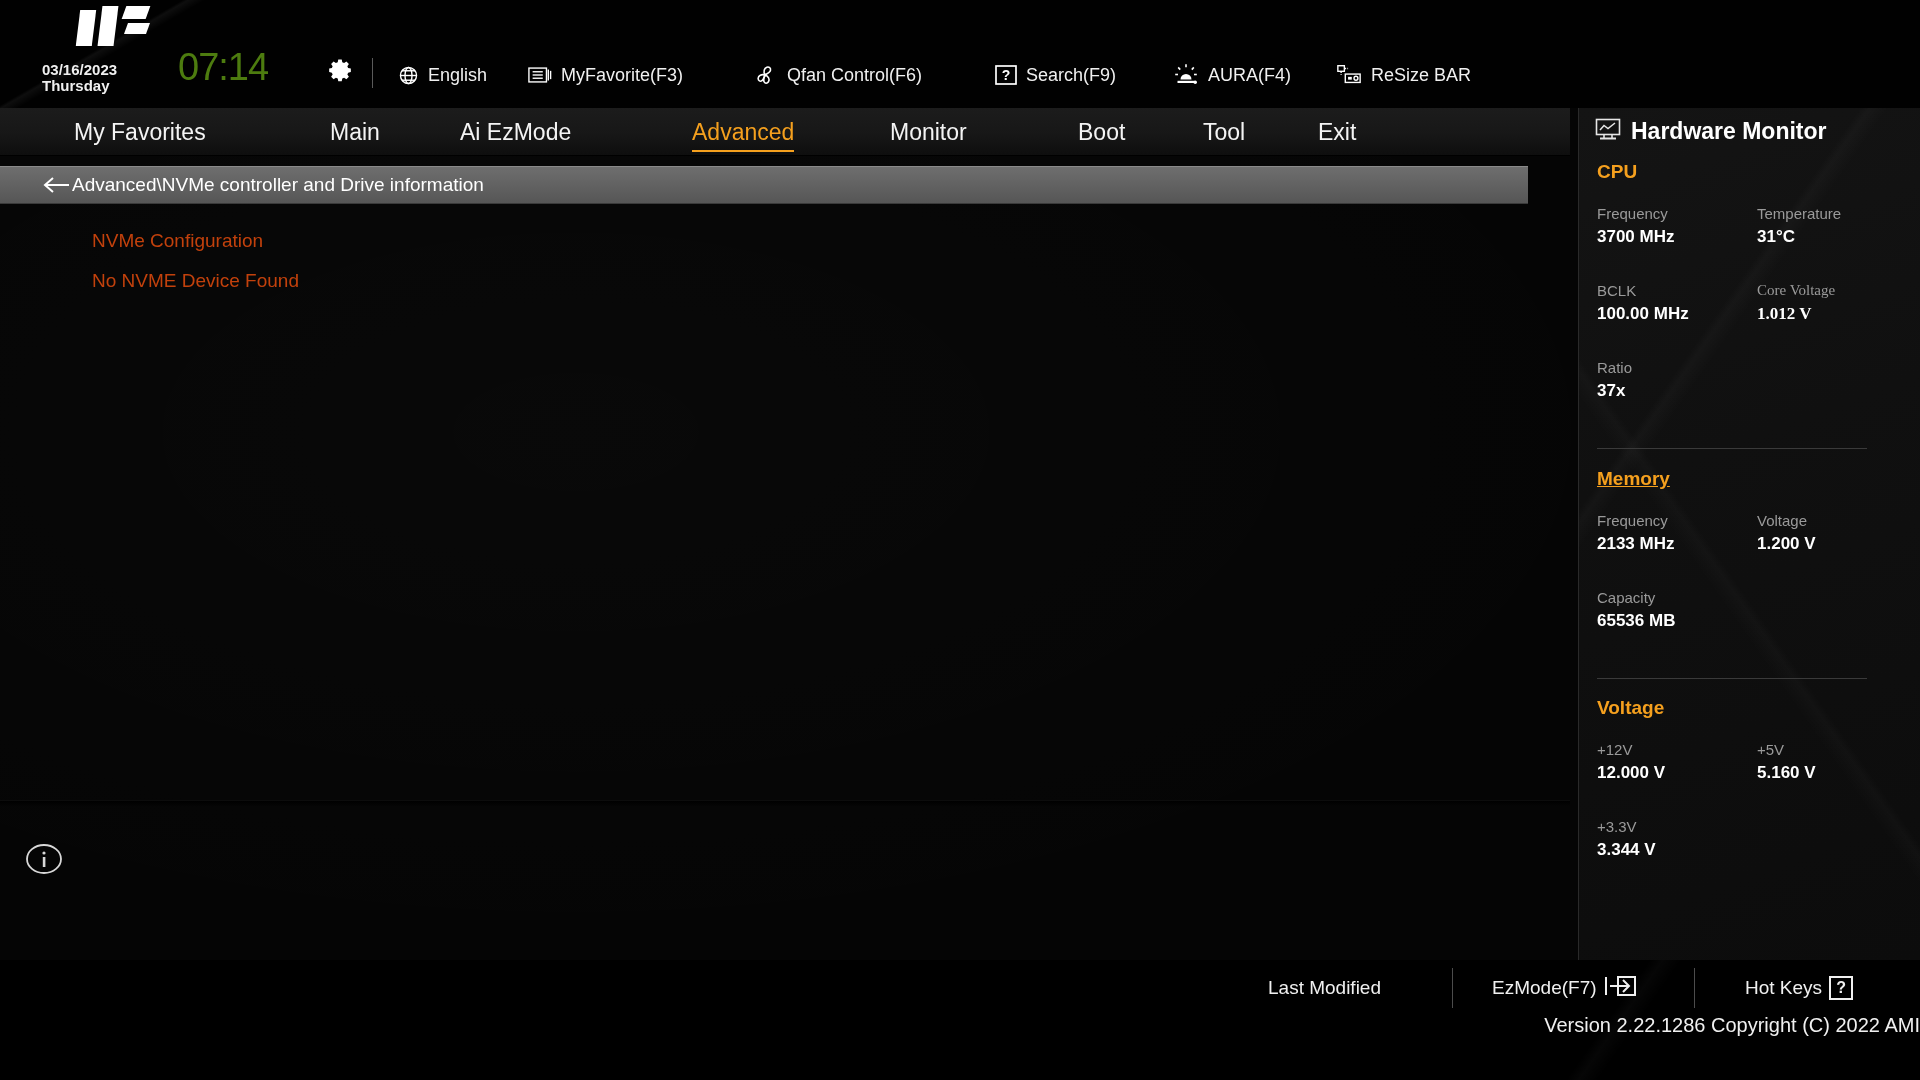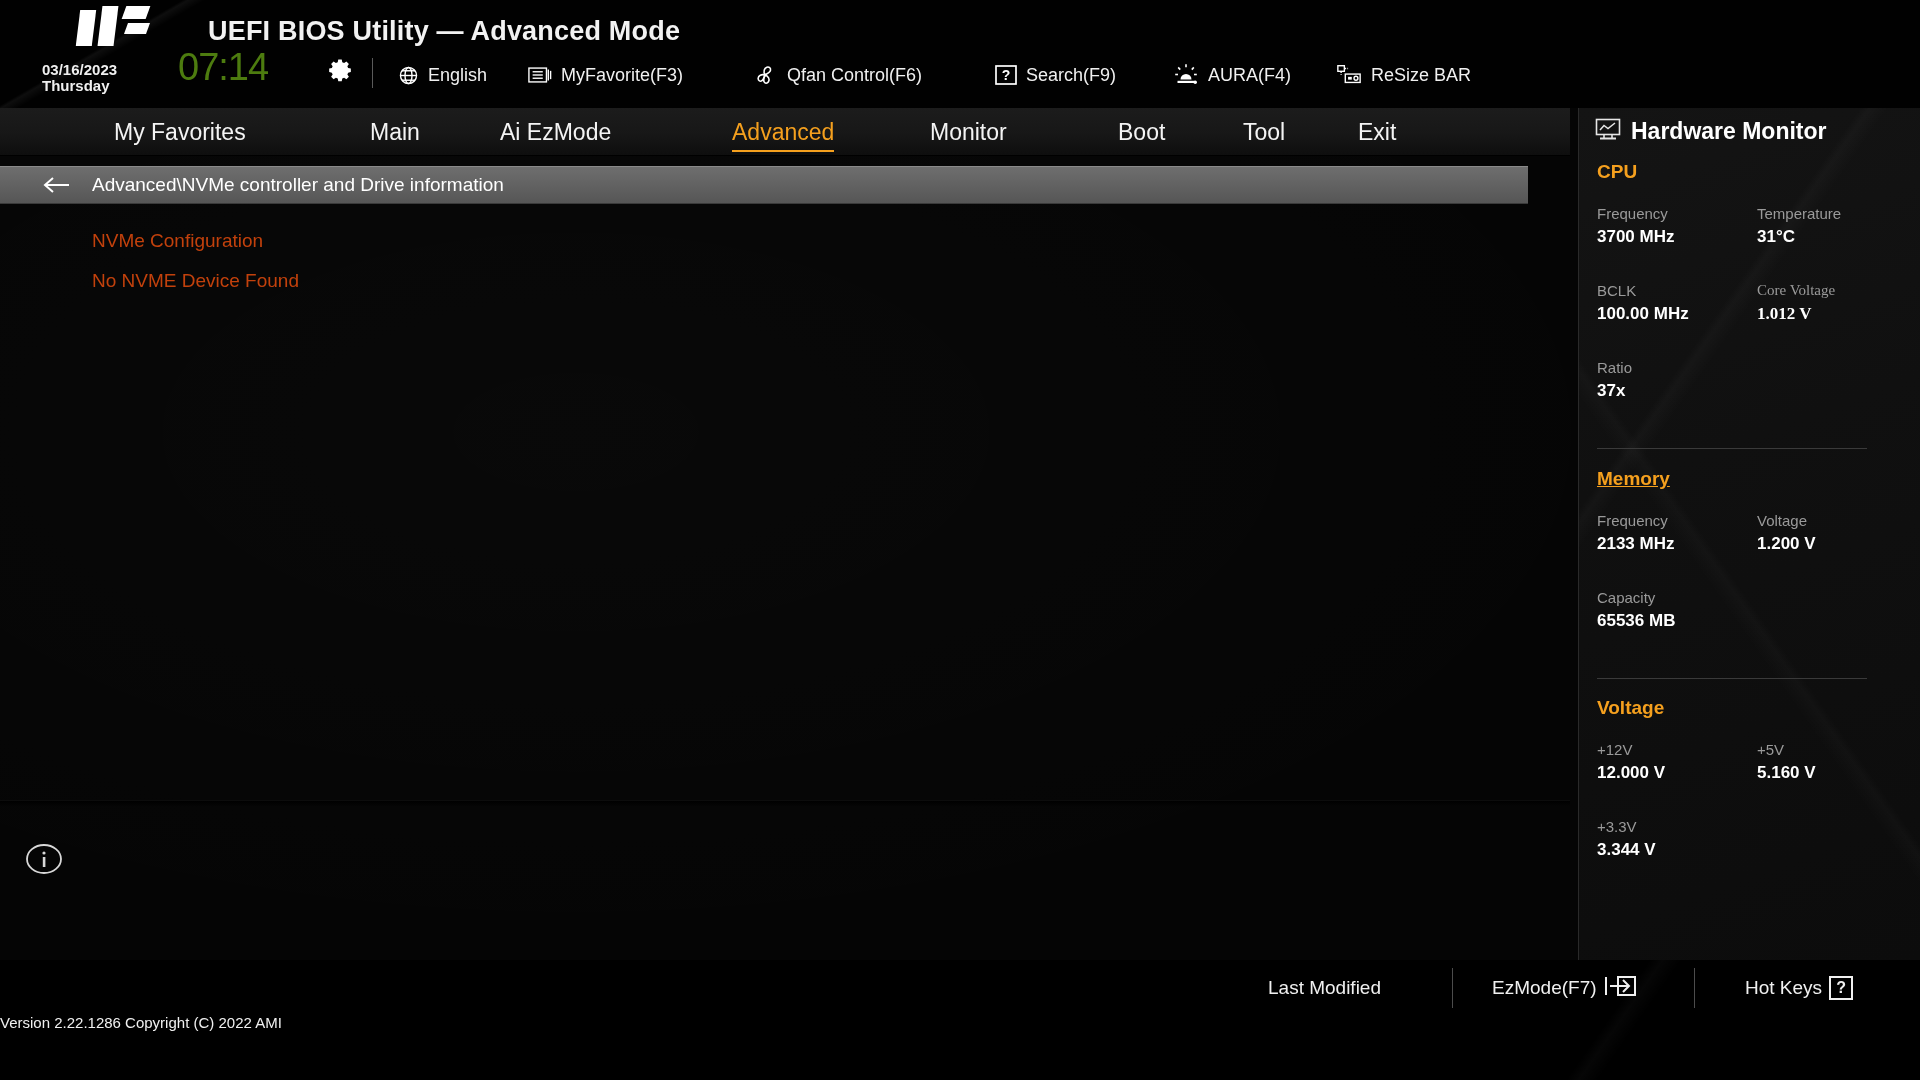--- a/index.html
+++ b/index.html
@@ -60,37 +60,37 @@
 
   
   .navbar {
     position:absolute; left:0; top:108px; width:1570px; height:48px;
     background:linear-gradient(180deg,#1c1c1c 0%,#171717 55%,#0e0e0e 100%);
     border-bottom:1px solid #000;
   }
   .navtab {
     position:absolute; top:0; height:48px;
     display:flex; align-items:center;
-    font-size:23px; color:#f4f4f4; white-space:nowrap; cursor:default;margin-left:40px;
+    font-size:23px; color:#f4f4f4; white-space:nowrap; cursor:default;
   }
   .navtab.active { color:#f5a01e; }
   .navtab.active::after {
     content:""; position:absolute; left:0; right:0; bottom:4px; height:2px; background:#f5a01e;
   }
 
   
   .crumb {
     position:absolute; left:0; top:166px; width:1528px; height:38px;
     background:linear-gradient(180deg,#6e6e6e 0%,#626262 50%,#565656 100%);
     border-top:1px solid #8a8a8a;
     border-bottom:1px solid #3a3a3a;
     display:flex; align-items:center;
   }
   .crumb .back { margin-left:42px; width:30px; display:flex; align-items:center; }
-  .crumb .ctext { margin-left:20px; font-size:19px; color:#fff; }
+  .crumb .ctext { margin-left:0; font-size:19px; color:#fff; }
 
   
   .content { position:absolute; left:0; top:204px; width:1570px; height:600px; }
   .row {
     position:absolute; left:92px; height:30px;
     display:flex; align-items:flex-start;
     font-size:19px; color:#c2410c;
   }
 
   
@@ -127,22 +127,22 @@
     position:absolute; right:0; top:0; width:560px; height:120px;
     background:linear-gradient(125deg, transparent 45%, rgba(255,255,255,0.022) 47%, transparent 50%);
   }
   .fitem {
     position:absolute; top:10px; height:36px;
     display:flex; align-items:center; gap:7px;
     font-size:19px; color:#f0f0f0; white-space:nowrap;
   }
   .fsep { position:absolute; top:8px; width:1px; height:40px; background:#4c4c4c; }
   .version {
-    position:absolute; left:0; top:54px; width:1920px; text-align:left;
-    font-size:15px; color:#f0f0f0;
+    position:absolute; left:0; top:54px; width:1920px; text-align:right;
+    font-size:20px; color:#f0f0f0;
   }
   .keybox {
     display:inline-flex; align-items:center; justify-content:center;
     width:24px; height:24px; border:2px solid #f0f0f0; font-size:16px; font-weight:bold; color:#f0f0f0;
   }
 </style>
 </head>
 <body>
 
 <div id="root">
@@ -151,21 +151,20 @@
   <div class="header">
     <div class="header-diag"></div>
 
     <div class="tuf-logo">
       <span style="left:0;top:4px;width:16px;height:36px;transform:skewX(-7deg);"></span>
       <span style="left:22px;top:0px;width:16px;height:40px;transform:skewX(-7deg);"></span>
       <span style="left:46px;top:0px;width:24px;height:13px;transform:skewX(-20deg);"></span>
       <span style="left:48px;top:17px;width:22px;height:11px;transform:skewX(-20deg);"></span>
     </div>
 
-    <div class="title">UEFI BIOS Utility — Advanced Mode</div>
 
     <div class="datebox">
       <div class="d1">03/16/2023</div>
       <div class="d2">Thursday</div>
     </div>
 
     <div class="clock">07:14</div>
 
     <div class="gear-btn">
       <svg width="26" height="26" viewBox="0 0 24 24" fill="#fff">

